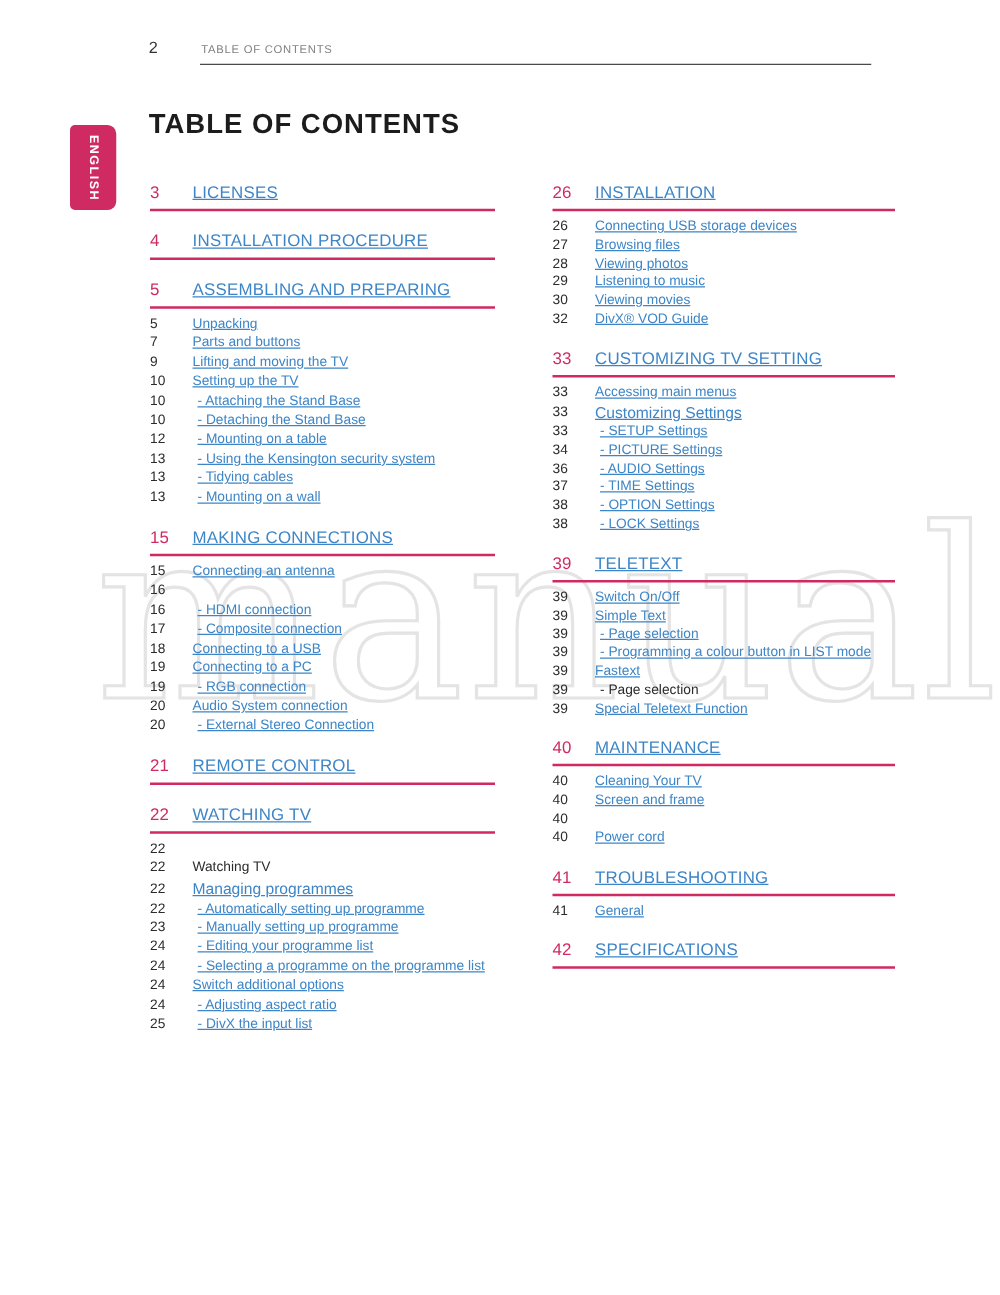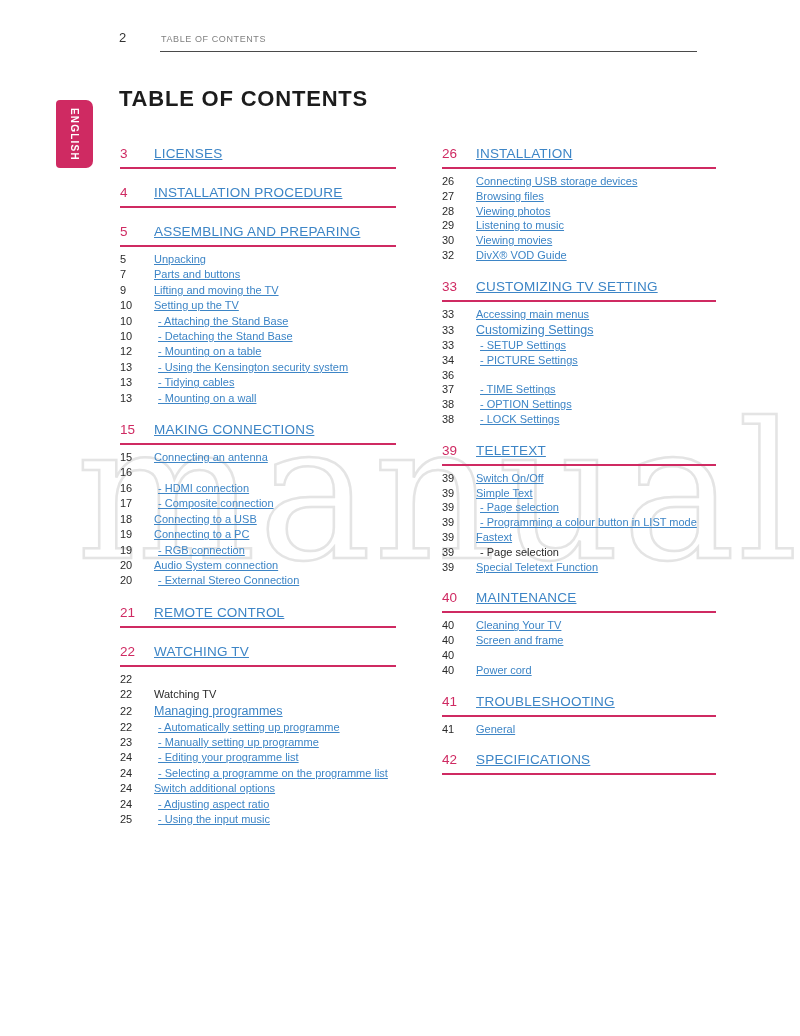--- a/index.html
+++ b/index.html
@@ -248,21 +248,21 @@
     <span class="row-text">Switch additional options</span>
   </div>
 
   <div class="row sub">
     <span class="row-num">24</span>
     <span class="row-text">- Adjusting aspect ratio</span>
   </div>
 
   <div class="row sub">
     <span class="row-num">25</span>
-    <span class="row-text">- Using the input music</span>
+    <span class="row-text">- DivX the input list</span>
   </div>
 </div>
   </div>
 </div>
   <div class="col col-right">
   <div class="section">
     <div class="sec-head">
       <span class="sec-num">26</span>
       <span class="sec-title">INSTALLATION</span>
     </div>
@@ -320,20 +320,21 @@
     <span class="row-text">- SETUP Settings</span>
   </div>
 
   <div class="row sub">
     <span class="row-num">34</span>
     <span class="row-text">- PICTURE Settings</span>
   </div>
 
   <div class="row sub">
     <span class="row-num">36</span>
+    <span class="row-text">- AUDIO Settings</span>
   </div>
 
   <div class="row sub">
     <span class="row-num">37</span>
     <span class="row-text">- TIME Settings</span>
   </div>
 
   <div class="row sub">
     <span class="row-num">38</span>
     <span class="row-text">- OPTION Settings</span>

